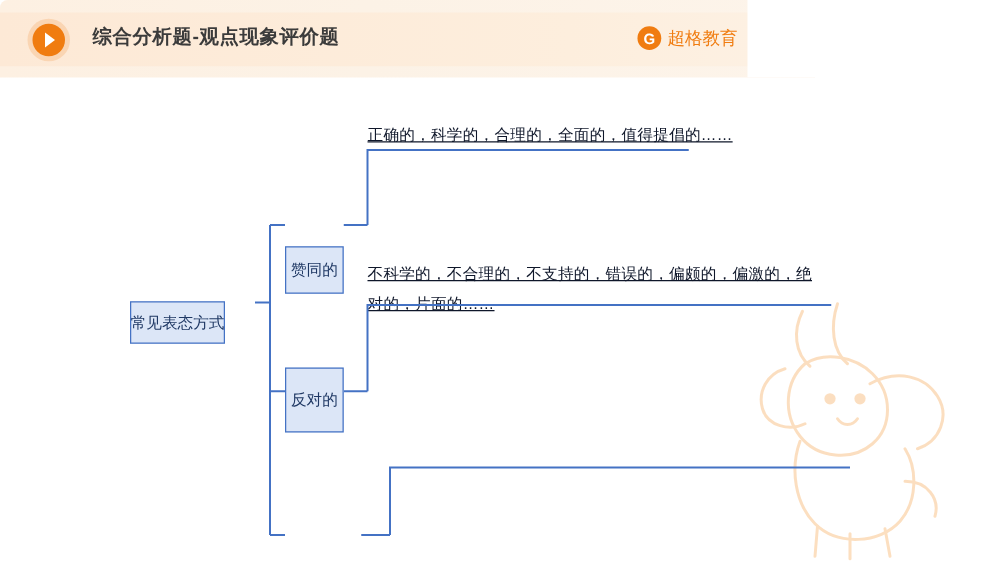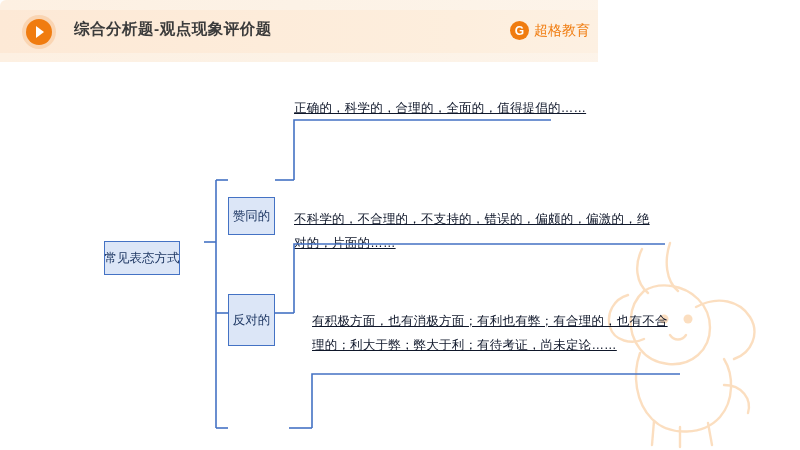--- a/index.html
+++ b/index.html
@@ -196,14 +196,13 @@
       <path d="M312 366 V312 H680"></path>
     </g>
   </svg>
 
   <div class="node node-root">常见表态方式</div>
   <div class="node node-b1">赞同的</div>
   <div class="node node-b2">反对的</div>
 
   <div class="text-block t1">正确的，科学的，合理的，全面的，值得提倡的……</div>
   <div class="text-block t2">不科学的，不合理的，不支持的，错误的，偏颇的，偏激的，绝对的，片面的……</div>
-  <div class="text-block t3">有积极方面，也有消极方面；有利也有弊；有合理的，也有不合理的；利大于弊；弊大于利；有待考证，尚未定论……</div>
 </div>
 
 </body></html>

